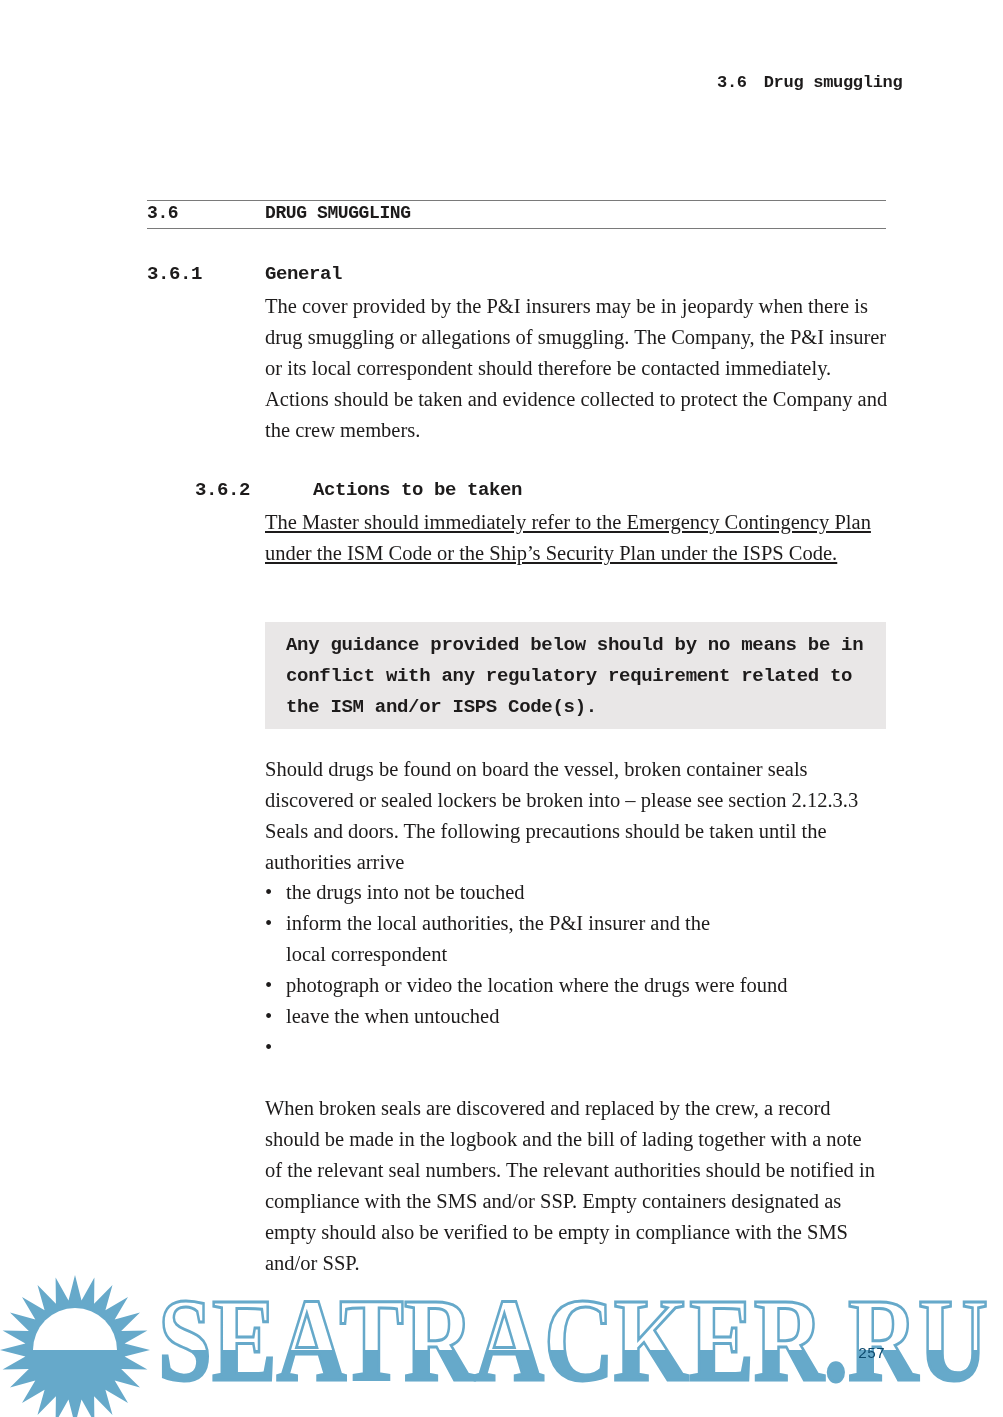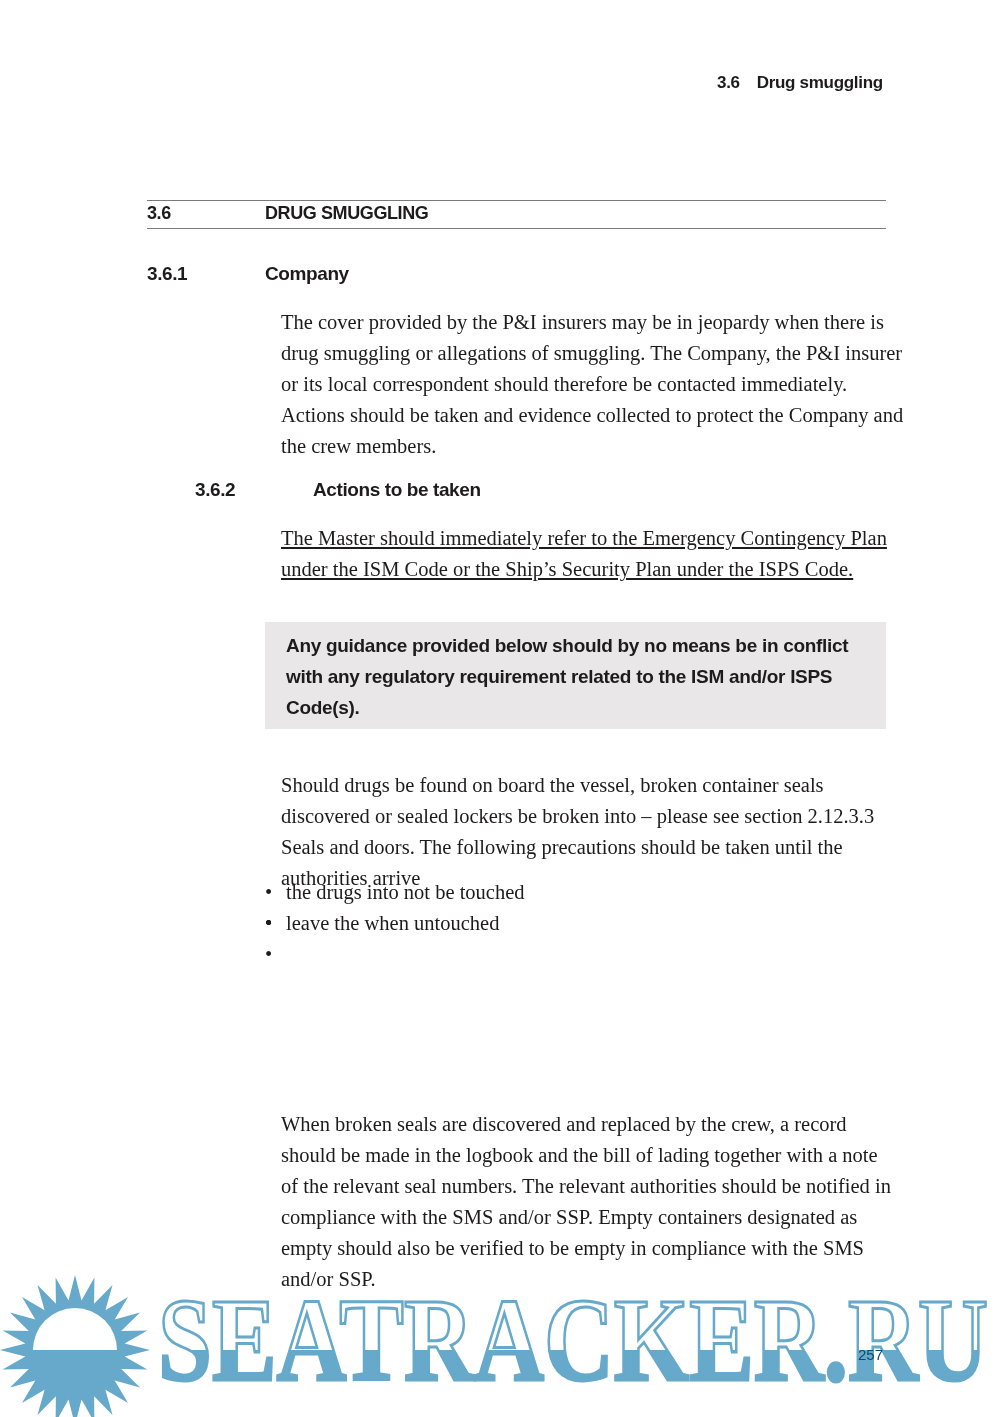--- a/index.html
+++ b/index.html
@@ -8,21 +8,21 @@
       background: #ffffff;
     }
     body {
       width: 1003px;
       height: 1417px;
       position: relative;
       overflow: hidden;
       color: #1d1b1b;
     }
     .sans {
-      font-family: Liberation Sans, sans-serif;
+      font-family: Liberation Mono, monospace;
     }
     .serif {
       font-family: "Liberation Serif", "DejaVu Serif", serif;
     }
     .running-head {
       position: absolute;
       top: 73px;
       left: 717px;
       font-size: 17px;
       font-weight: bold;
@@ -65,21 +65,21 @@
       left: 118px;
       top: 0;
     }
 
     .body-text {
       position: absolute;
       left: 265px;
       width: 630px;
       font-size: 20.5px;
       line-height: 31px;
-      margin: 16px;
+      margin: 0;
     }
 
     .notice {
       position: absolute;
       left: 265px;
       top: 622px;
       width: 621px;
       height: 107px;
       background: #e9e7e7;
       box-sizing: border-box;
@@ -133,38 +133,38 @@
   <span class="num">3.6</span><span>Drug smuggling</span>
 </div>
 
 <div class="section-bar sans">
   <span class="num">3.6</span>
   <span class="title">DRUG SMUGGLING</span>
 </div>
 
 <div class="subhead sans" style="top:263px;">
   <span>3.6.1</span>
-  <span class="title">Company</span>
+  <span class="title">General</span>
 </div>
 <p class="body-text serif" style="top:291px;">The cover provided by the P&amp;I insurers may be in jeopardy when there is drug smuggling or allegations of smuggling. The Company, the P&amp;I insurer or its local correspondent should therefore be contacted immediately. Actions should be taken and evidence collected to protect the Company and the crew members.</p>
 
 <div class="subhead sans" style="top:479px;margin-left:48px;">
   <span>3.6.2</span>
   <span class="title">Actions to be taken</span>
 </div>
 <p class="body-text serif" style="top:507px;text-decoration:underline;">The Master should immediately refer to the Emergency Contingency Plan under the ISM Code or the Ship’s Security Plan under the ISPS Code.</p>
 
 <div class="notice sans">Any guidance provided below should by no means be in conflict with any regulatory requirement related to the ISM and/or ISPS Code(s).</div>
 
 <p class="body-text serif" style="top:754px;">Should drugs be found on board the vessel, broken container seals discovered or sealed lockers be broken into – please see section 2.12.3.3 Seals and doors. The following precautions should be taken until the authorities arrive</p>
 
 <ul class="bullets serif">
   <li><span class="bullet">•</span><span>the drugs into not be touched</span></li>
-  <li style="padding-right:150px;"><span class="bullet">•</span></li>
-  <li><span class="bullet">•</span></li>
+  <li style="padding-right:150px;"><span class="bullet">•</span><span>inform the local authorities, the P&amp;I insurer and the local correspondent</span></li>
+  <li><span class="bullet">•</span><span>photograph or video the location where the drugs were found</span></li>
   <li><span class="bullet">•</span><span>leave the when untouched</span></li>
   <li><span class="bullet">•</span></li>
 </ul>
 
 <p class="body-text serif" style="top:1093px; width:610px;">When broken seals are discovered and replaced by the crew, a record should be made in the logbook and the bill of lading together with a note of the relevant seal numbers. The relevant authorities should be notified in compliance with the SMS and/or SSP. Empty containers designated as empty should also be verified to be empty in compliance with the SMS and/or SSP.</p>
 
 <svg class="watermark" viewBox="0 0 1003 149">
   <defs>
     <clipPath id="topHalf">
         <rect x="0" y="0" width="1003" height="82"></rect>

